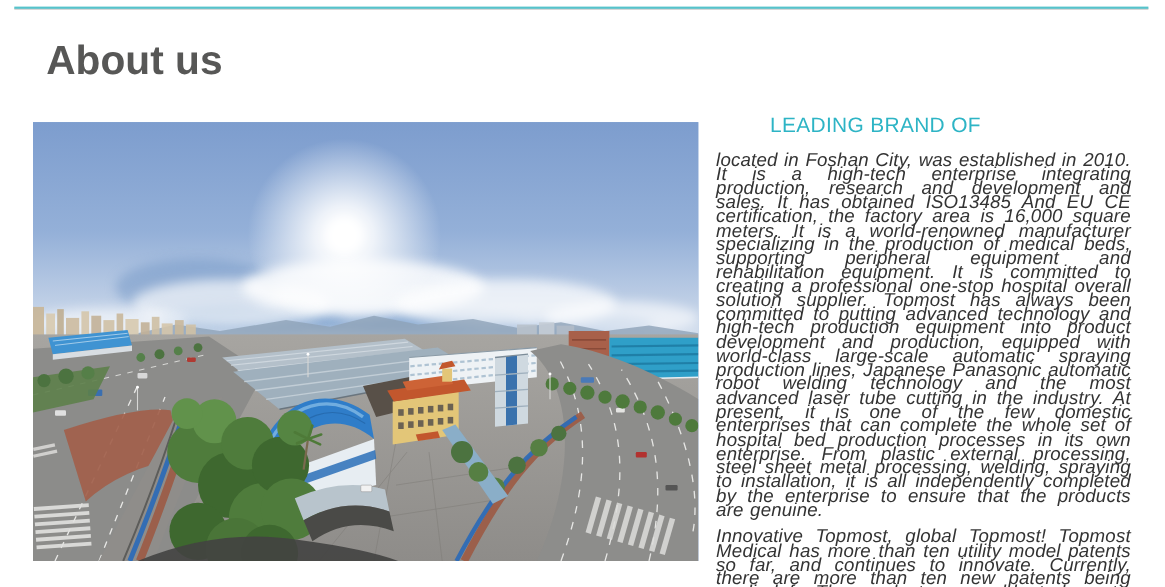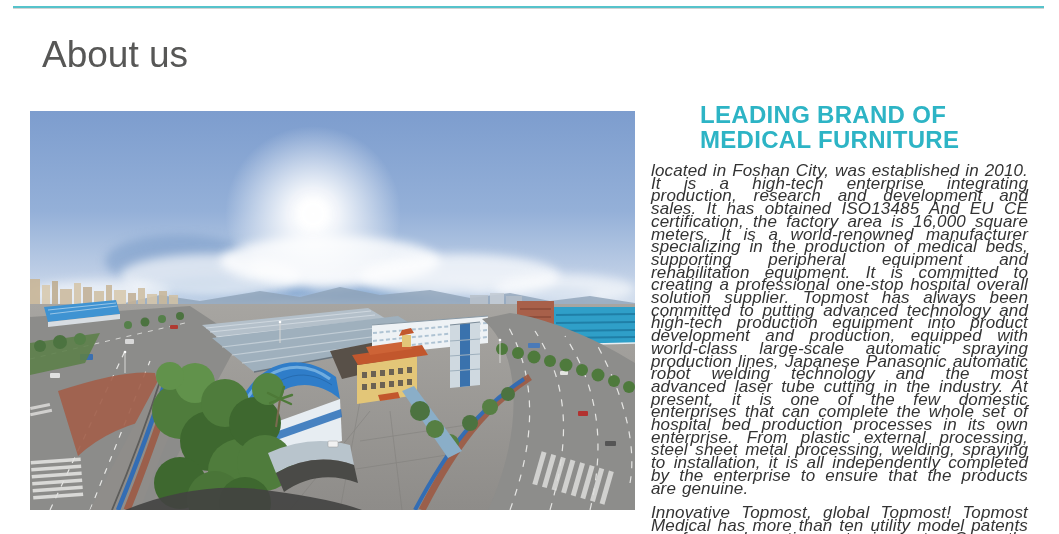--- a/index.html
+++ b/index.html
@@ -1,23 +1,23 @@
 <!DOCTYPE html>
 <html><head>
 <meta charset="utf-8">
 <style>
   html,body{margin:0;padding:0;background:#ffffff;}
   body{width:1059px;height:534px;font-family:"Liberation Sans",sans-serif;-webkit-font-smoothing:antialiased;}
   .page{position:relative;width:1059px;height:534px;background:#ffffff;overflow:hidden;}
   .top-rule{position:absolute;left:13px;top:6px;width:1031px;height:2px;background:#56c3cb;box-shadow:0 1px 0 rgba(130,130,130,.35);}
-  .page-title{position:absolute;left:42px;top:34px;margin:0;font-size:37px;font-weight:normal;color:#575756;letter-spacing:0;}
+  .page-title{position:absolute;left:42px;top:34px;margin:0;font-size:37px;font-weight:bold;color:#575756;letter-spacing:0;}
   .photo-wrap{position:absolute;left:30px;top:111px;width:605px;height:399px;overflow:hidden;background:#9db8dc;}
   .photo-wrap svg{display:block;width:605px;height:399px;}
   .about-col{position:absolute;left:651px;top:102px;width:377px;}
-  .about-title{margin:0 0 13px 49px;font-size:24px;line-height:25px;font-weight:bold;color:#2db4c5;letter-spacing:.3px;}
+  .about-title{margin:0 0 13px 49px;font-size:19px;line-height:25px;font-weight:normal;color:#2db4c5;letter-spacing:.3px;}
   .about-col p{margin:0 0 12px 0;font-size:17px;line-height:12.7px;color:#333333;text-align:justify;letter-spacing:.15px;word-spacing:1px;font-style:italic;}
 </style>
 </head>
 <body>
 
 <div class="page">
   <div class="top-rule"></div>
   <h1 class="page-title">About us</h1>
 
   <div class="photo-wrap">
@@ -270,18 +270,17 @@
         <circle cx="250" cy="211" r="1.3" fill="#ffffff" stroke="none"></circle>
           <circle cx="470" cy="229" r="1.3" fill="#ffffff" stroke="none"></circle>
           <circle cx="95" cy="241" r="1.3" fill="#ffffff" stroke="none"></circle>
       </g>
     </svg>
   </div>
 
   <div class="about-col">
     <h2 class="about-title">
       <div>LEADING BRAND OF</div>
-      <div>MEDICAL FURNITURE</div>
     </h2>
     <p>located in Foshan City, was established in 2010. It is a high-tech enterprise integrating production, research and development and sales. It has obtained ISO13485 And EU CE certification, the factory area is 16,000 square meters. It is a world-renowned manufacturer specializing in the production of medical beds, supporting peripheral equipment and rehabilitation equipment. It is committed to creating a professional one-stop hospital overall solution supplier. Topmost has always been committed to putting advanced technology and high-tech production equipment into product development and production, equipped with world-class large-scale automatic spraying production lines, Japanese Panasonic automatic robot welding technology and the most advanced laser tube cutting in the industry. At present, it is one of the few domestic enterprises that can complete the whole set of hospital bed production processes in its own enterprise. From plastic external processing, steel sheet metal processing, welding, spraying to installation, it is all independently completed by the enterprise to ensure that the products are genuine.</p>
     <p>Innovative Topmost, global Topmost! Topmost Medical has more than ten utility model patents so far, and continues to innovate. Currently, there are more than ten new patents being applied for.The products are sold at domestic and abroad, Topmost will create a better future with our customers with better cost performance and better service.</p>
   </div>
 </div>
 
 </body></html>

